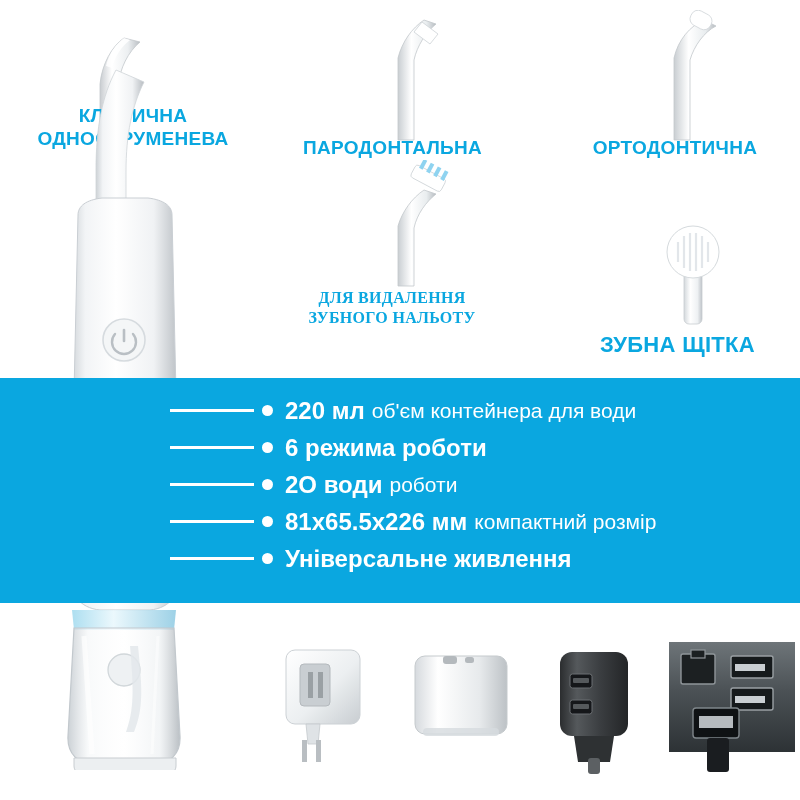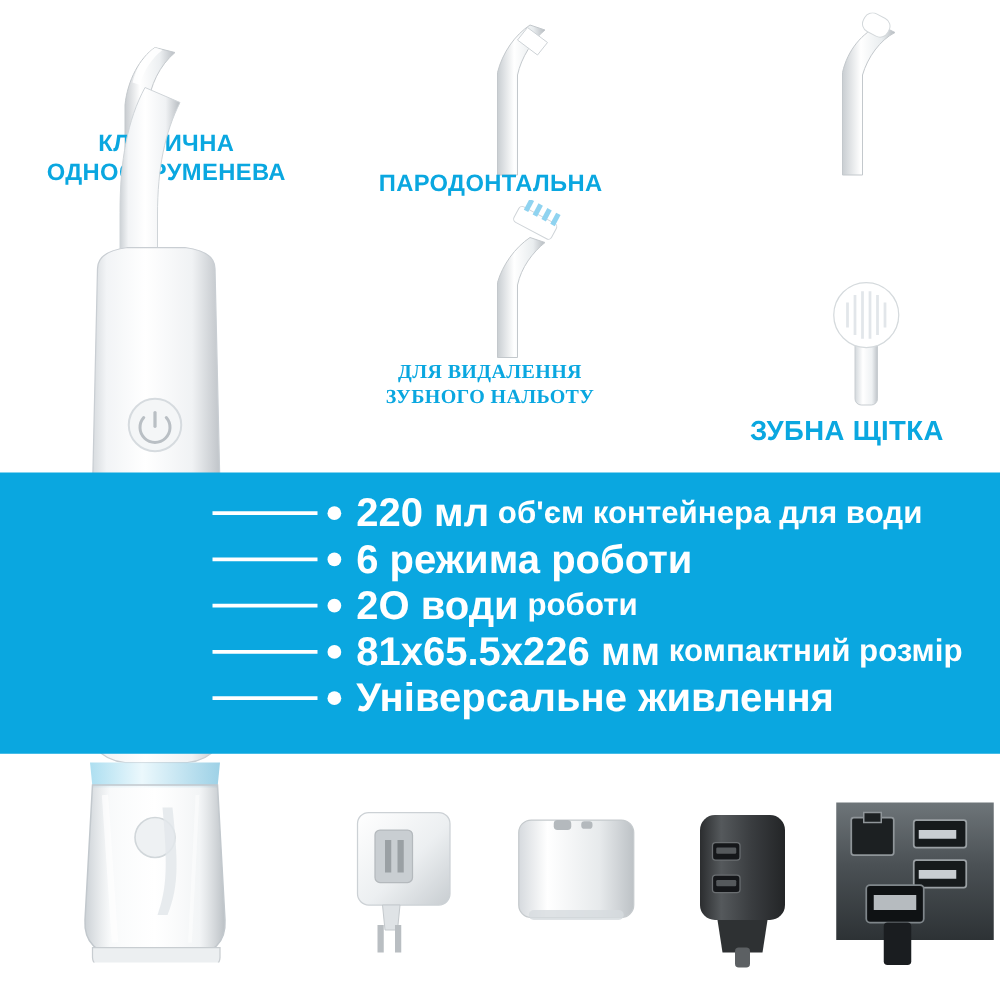--- a/index.html
+++ b/index.html
@@ -100,27 +100,27 @@
   .feature-row .bullet {
     width: 11px;
     height: 11px;
     border-radius: 50%;
     background: #ffffff;
     margin-right: 12px;
     flex: none;
   }
   .feature-row .strong {
     font-weight: bold;
-    font-size: 32px;
+    font-size: 24px;
     margin-right: 7px;
     text-align: right;
   }
   .feature-row .rest {
-    font-weight: bold;
-    font-size: 25px;
+    font-weight: normal;
+    font-size: 21px;
   }
   .feature-row.single .strong { margin-right: 10px; }
 
   
   .accessories {
     position: absolute;
     left: 258px;
     top: 612px;
     width: 542px;
     height: 180px;
@@ -247,20 +247,21 @@
     </g>
   </svg>
 
   <div class="abs cyan-text label-classic">
     <div>КЛАСИЧНА</div>
     <div>ОДНОСТРУМЕНЕВА</div>
   </div>
 
   <div class="abs cyan-text label-perio">ПАРОДОНТАЛЬНА</div>
 
+  <div class="abs cyan-text label-ortho">ОРТОДОНТИЧНА</div>
 
   <div class="abs cyan-text label-plaque">
     <div>ДЛЯ ВИДАЛЕННЯ</div>
     <div>ЗУБНОГО НАЛЬОТУ</div>
   </div>
 
   <div class="abs cyan-text label-brush">ЗУБНА ЩІТКА</div>
 
   <svg class="device-wrap" viewBox="0 0 200 760" width="200" height="760">
     <defs>

